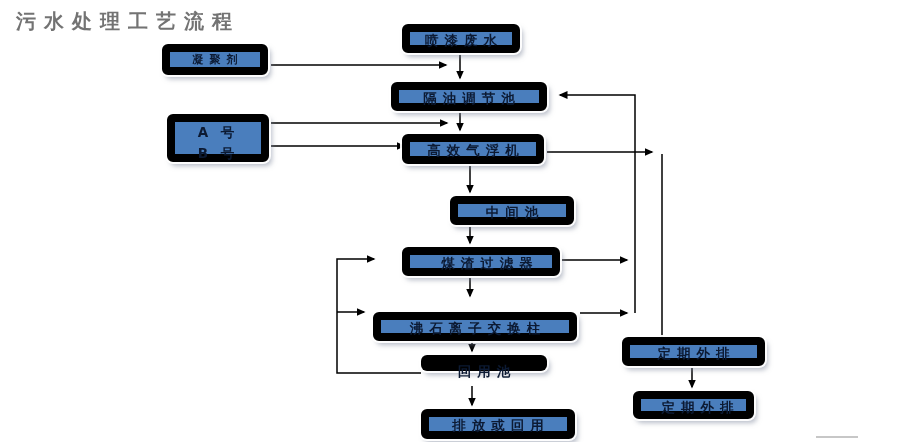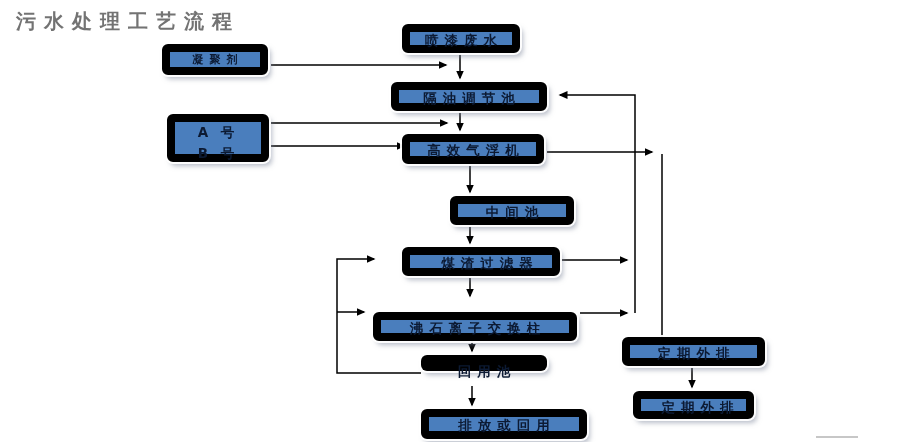--- a/index.html
+++ b/index.html
@@ -23,21 +23,21 @@
   .node .two-line{display:block;text-align:left;line-height:1.55;text-indent:0;letter-spacing:4px;}
   #n-spray    {left:402px;top:24px; width:118px;height:29px;}
   #n-coagulant{left:162px;top:44px; width:106px;height:31px;font-size:11px;}
   #n-oil      {left:391px;top:82px; width:156px;height:29px;}
   #n-ab       {left:167px;top:114px;width:102px;height:48px;}
   #n-float    {left:402px;top:134px;width:142px;height:30px;}
   #n-mid      {left:410px;top:196px;width:124px;height:29px;margin-left:40px;}
   #n-coal     {left:402px;top:247px;width:158px;height:29px;padding-left:12px;}
   #n-zeolite  {left:373px;top:312px;width:204px;height:29px;}
   #n-reuse    {left:421px;top:355px;width:126px;height:15px;}
-  #n-discharge{left:421px;top:409px;width:166px;height:30px;}
+  #n-discharge{left:421px;top:409px;width:154px;height:30px;}
   #n-sludge   {left:622px;top:337px;width:143px;height:29px;}
   #n-periodic {left:633px;top:391px;width:121px;height:28px;padding-left:8px;}
   .edge-artifact{position:absolute;left:816px;top:436px;width:42px;height:2px;background:#c7c7c7;}
 </style>
 </head>
 <body>
 
 <div class="stage">
 
   <h1 class="title">污水处理工艺流程</h1>

